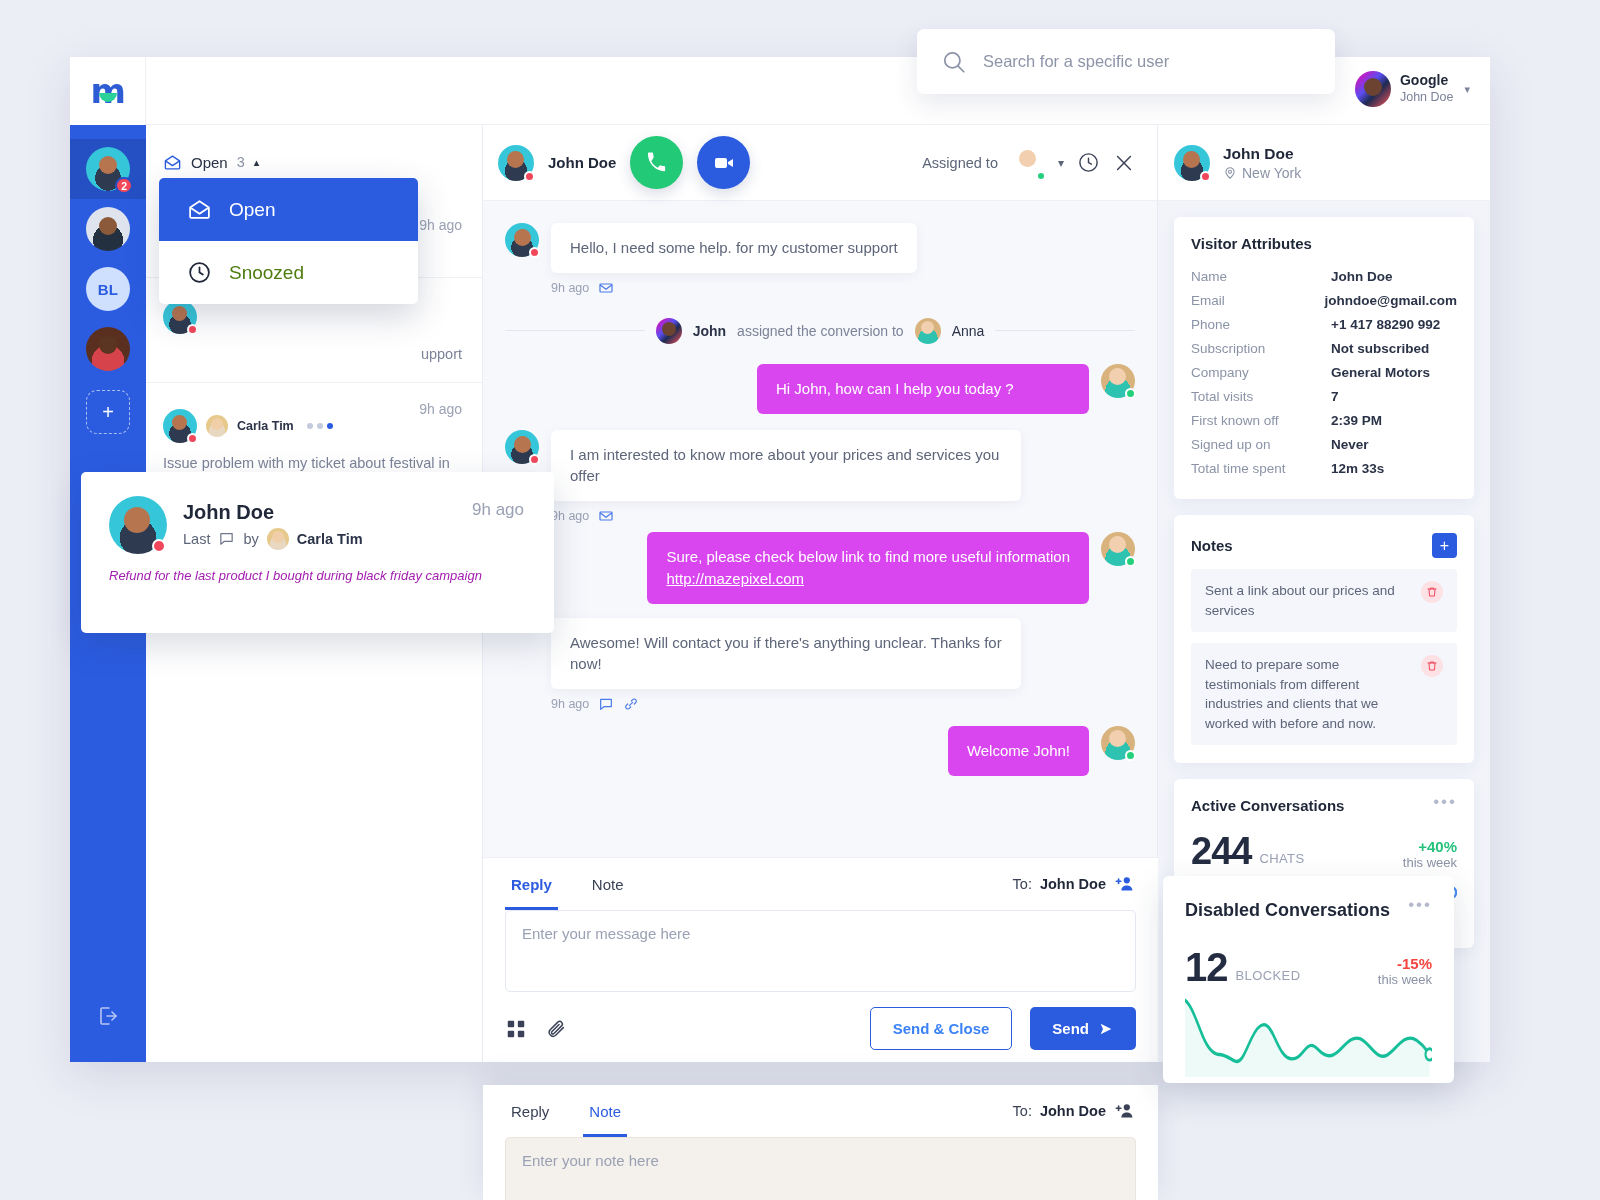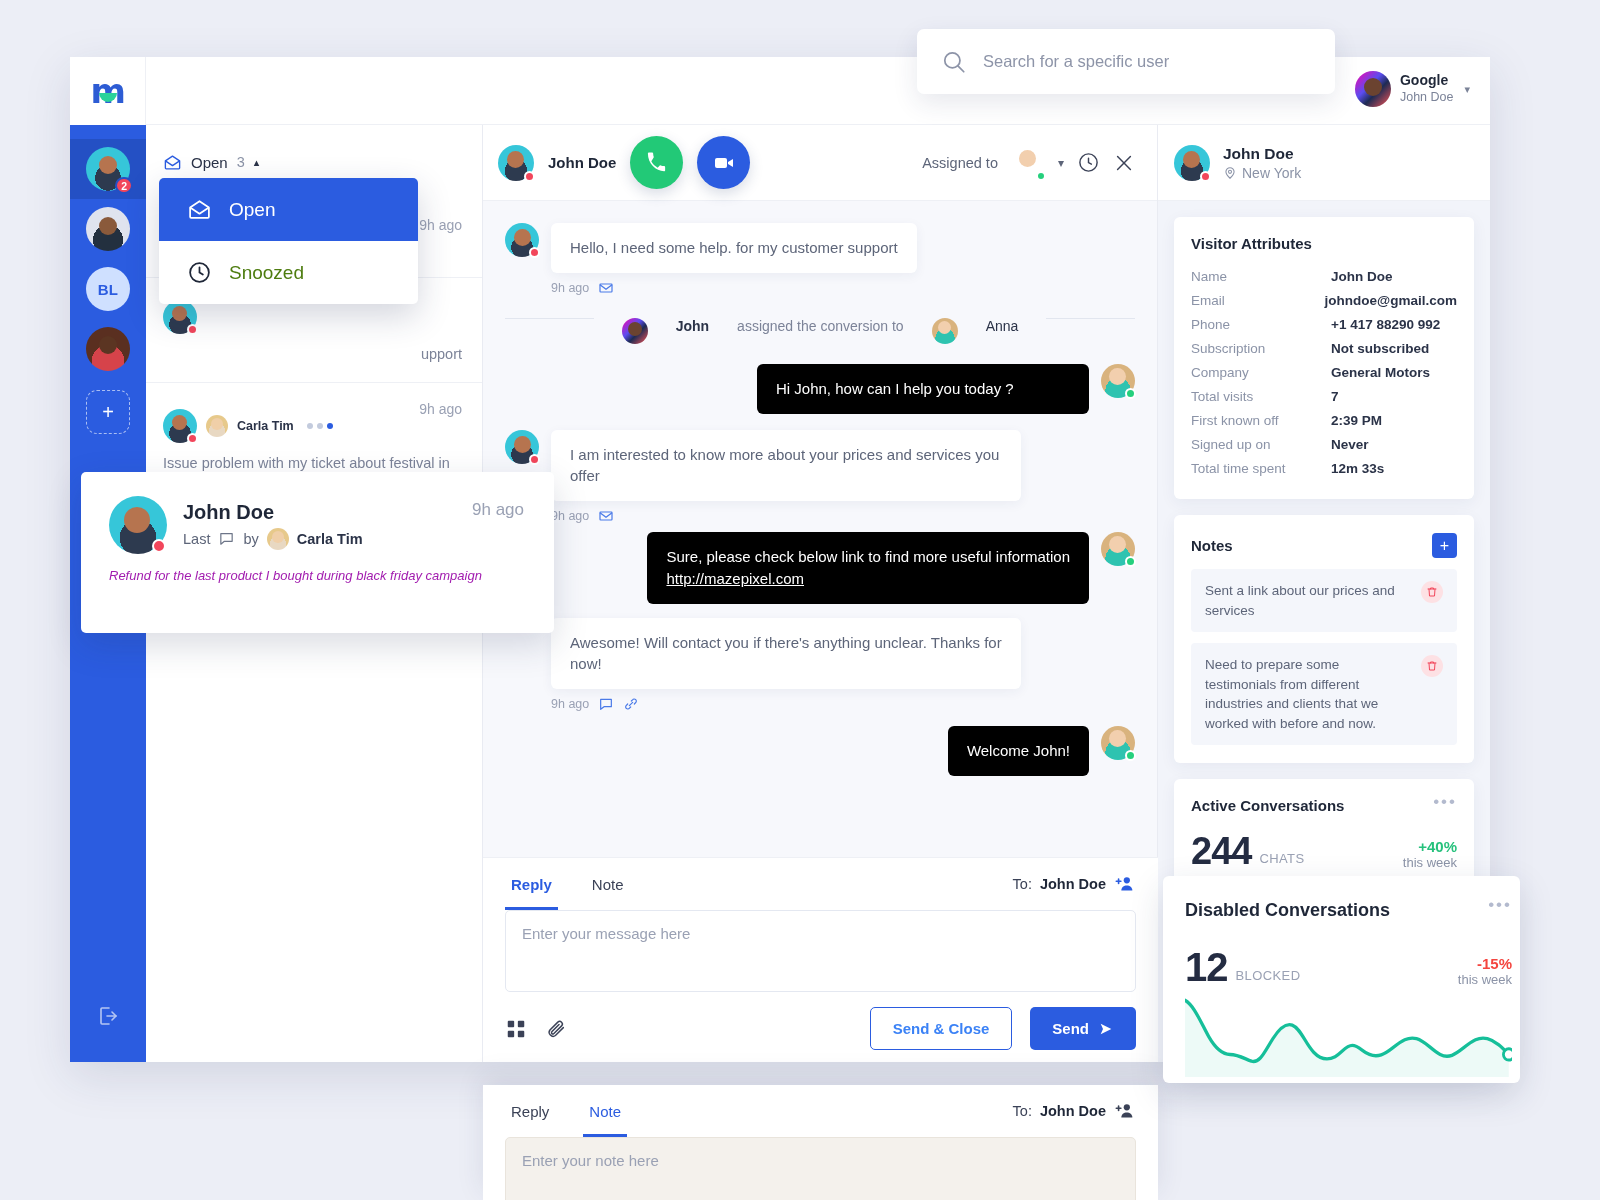--- a/index.html
+++ b/index.html
@@ -246,32 +246,32 @@
   .assign-av .dot-green{width:10px;height:10px;}
 
   .thread { padding: 22px 22px 0 22px; height: 715px; position: relative;}
   .msg-row { display: flex; align-items: flex-start; gap: 12px; }
   .msg-row.out { justify-content: flex-end; }
   .bub {
     max-width: 470px; padding: 14px 19px; font-size: 15px; line-height: 1.45;
     border-radius: 6px;
   }
   .bub.in { background: #fff; color: #5d6579; box-shadow: 0 3px 12px rgba(40,55,100,.06);}
-  .bub.out { background: #000000; color: #fff; }
+  .bub.out { background: #d946ef; color: #fff; }
   .bub.out a { color: #fff; text-decoration: underline; }
   .m-av { width: 34px; height: 34px; border-radius: 50%; position: relative; flex: 0 0 auto;}
   .m-av.john .pic{width:100%;height:100%;border-radius:50%;overflow:hidden;position:relative;
     background: radial-gradient(circle at 50% 72%, #2d3a4f 0 36%, #36c6d9 36% 100%);}
   .m-av.john .pic::after{content:"";position:absolute;left:9px;top:6px;width:17px;height:17px;border-radius:50%;background:#b6744f;}
   .m-av.anna .pic{width:100%;height:100%;border-radius:50%;overflow:hidden;position:relative;
     background: radial-gradient(circle at 50% 78%, #2ec3b0 0 40%, #d9b37e 40% 100%);}
   .m-av.anna .pic::after{content:"";position:absolute;left:8px;top:4px;width:17px;height:17px;border-radius:50%;background:#f2cfae;}
   .meta { display: flex; align-items: center; gap: 9px; font-size: 12.5px; color: #9aa1b4; margin: 7px 0 0 46px;}
   .divider-row {
-    display: flex; gap: 28px; margin: 22px 0 20px 0;
+    display: flex; align-items: center; gap: 11px; margin: 22px 0 20px 0;
     font-size: 14px; color: #7c8398;
   }
   .divider-row .ln { flex: 1; height: 1px; background: #e2e6ef; }
   .divider-row b { color: #2b3348; font-weight: 700; }
   .tiny-av { width: 26px; height: 26px; border-radius: 50%; overflow: hidden; position: relative; flex:0 0 auto;}
   .tiny-av.john { background: linear-gradient(135deg,#f0a,#5b4df0 40%,#1d2b53 60%,#f55 100%); }
   .tiny-av.john::after{content:"";position:absolute;left:6px;top:4px;width:14px;height:14px;border-radius:50%;background:#6b4330;}
   .tiny-av.anna { background: radial-gradient(circle at 50% 78%, #2ec3b0 0 40%, #d9b37e 40% 100%); }
   .tiny-av.anna::after{content:"";position:absolute;left:6px;top:3px;width:13px;height:13px;border-radius:50%;background:#f2cfae;}
 
@@ -348,24 +348,24 @@
   .stat-num { font-size: 38px; font-weight: 700; color: #242c42; line-height: 1; letter-spacing: -1px;}
   .stat-unit { font-size: 13px; color: #9aa1b4; margin-left: 8px; margin-bottom: 4px; letter-spacing:.4px;}
   .stat-delta { margin-left: auto; text-align: right; }
   .stat-delta .pct { font-size: 15px; font-weight: 700; }
   .stat-delta .wk { font-size: 13px; color: #8b93a7; }
 
   .card.active-conv { padding-bottom: 0; overflow: hidden; }
   .spark { width: 100%; height: 72px; display: block; margin-top: 6px;}
 
   .disabled-card {
-    position: absolute; left: 1163px; top: 876px; width: 357px; height: 207px;
+    position: absolute; left: 1163px; top: 876px; width: 291px; height: 207px;
     background: #fff; border-radius: 6px;
     box-shadow: 0 12px 34px rgba(35,45,85,.15);
-    padding: 24px 8px 0 22px; overflow: hidden; z-index: 20;
+    padding: 24px 22px 0 22px; overflow: hidden; z-index: 20;
   }
   .disabled-card .card-title { font-size: 18px; }
   .disabled-card .stat-num { font-size: 40px; }
 
   .ic { display: inline-flex; align-items: center; justify-content: center; }
 </style>
 </head>
 <body>
 
 <div class="stage">

